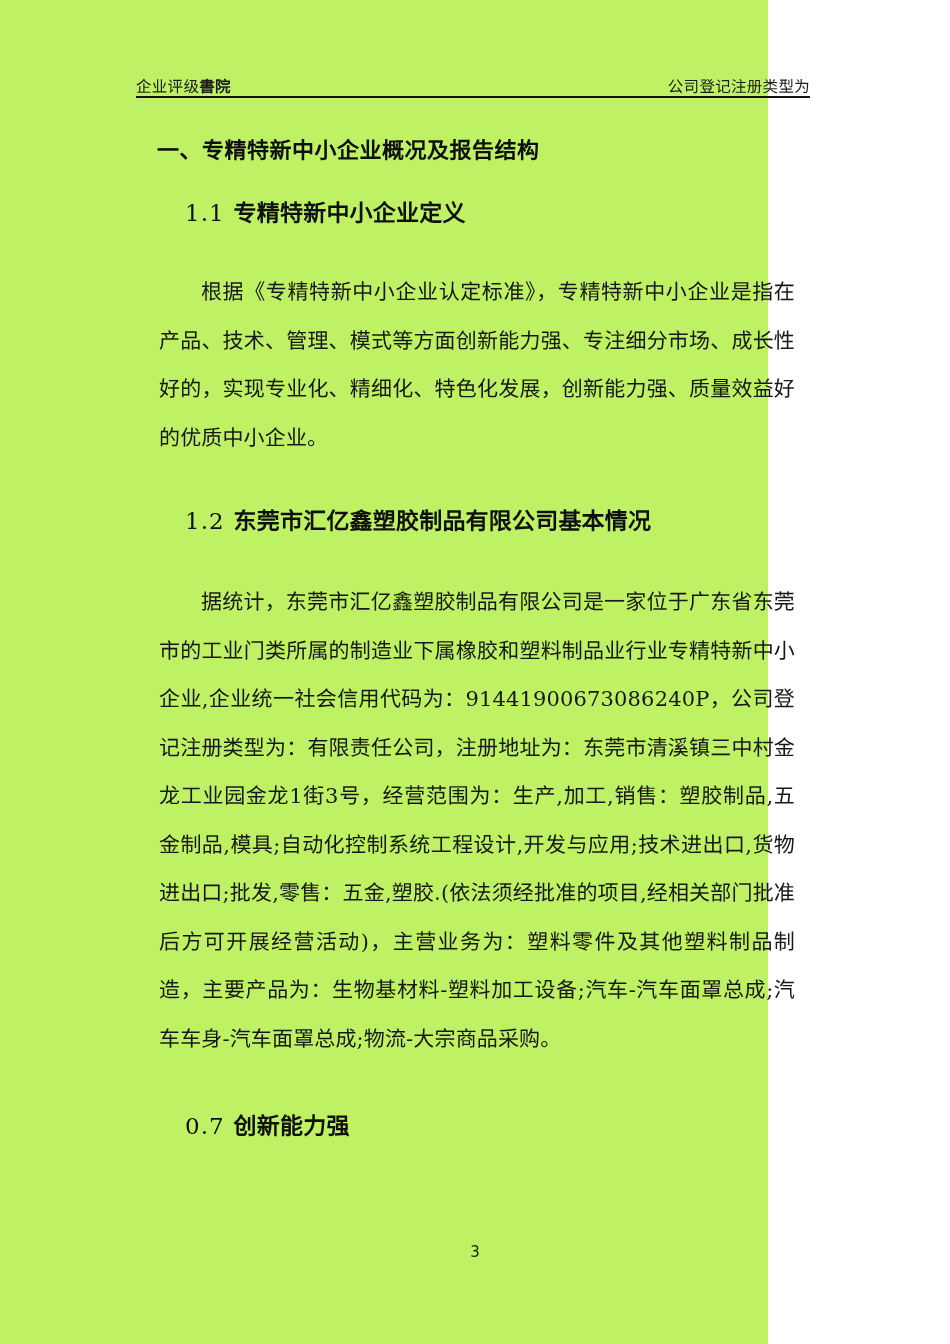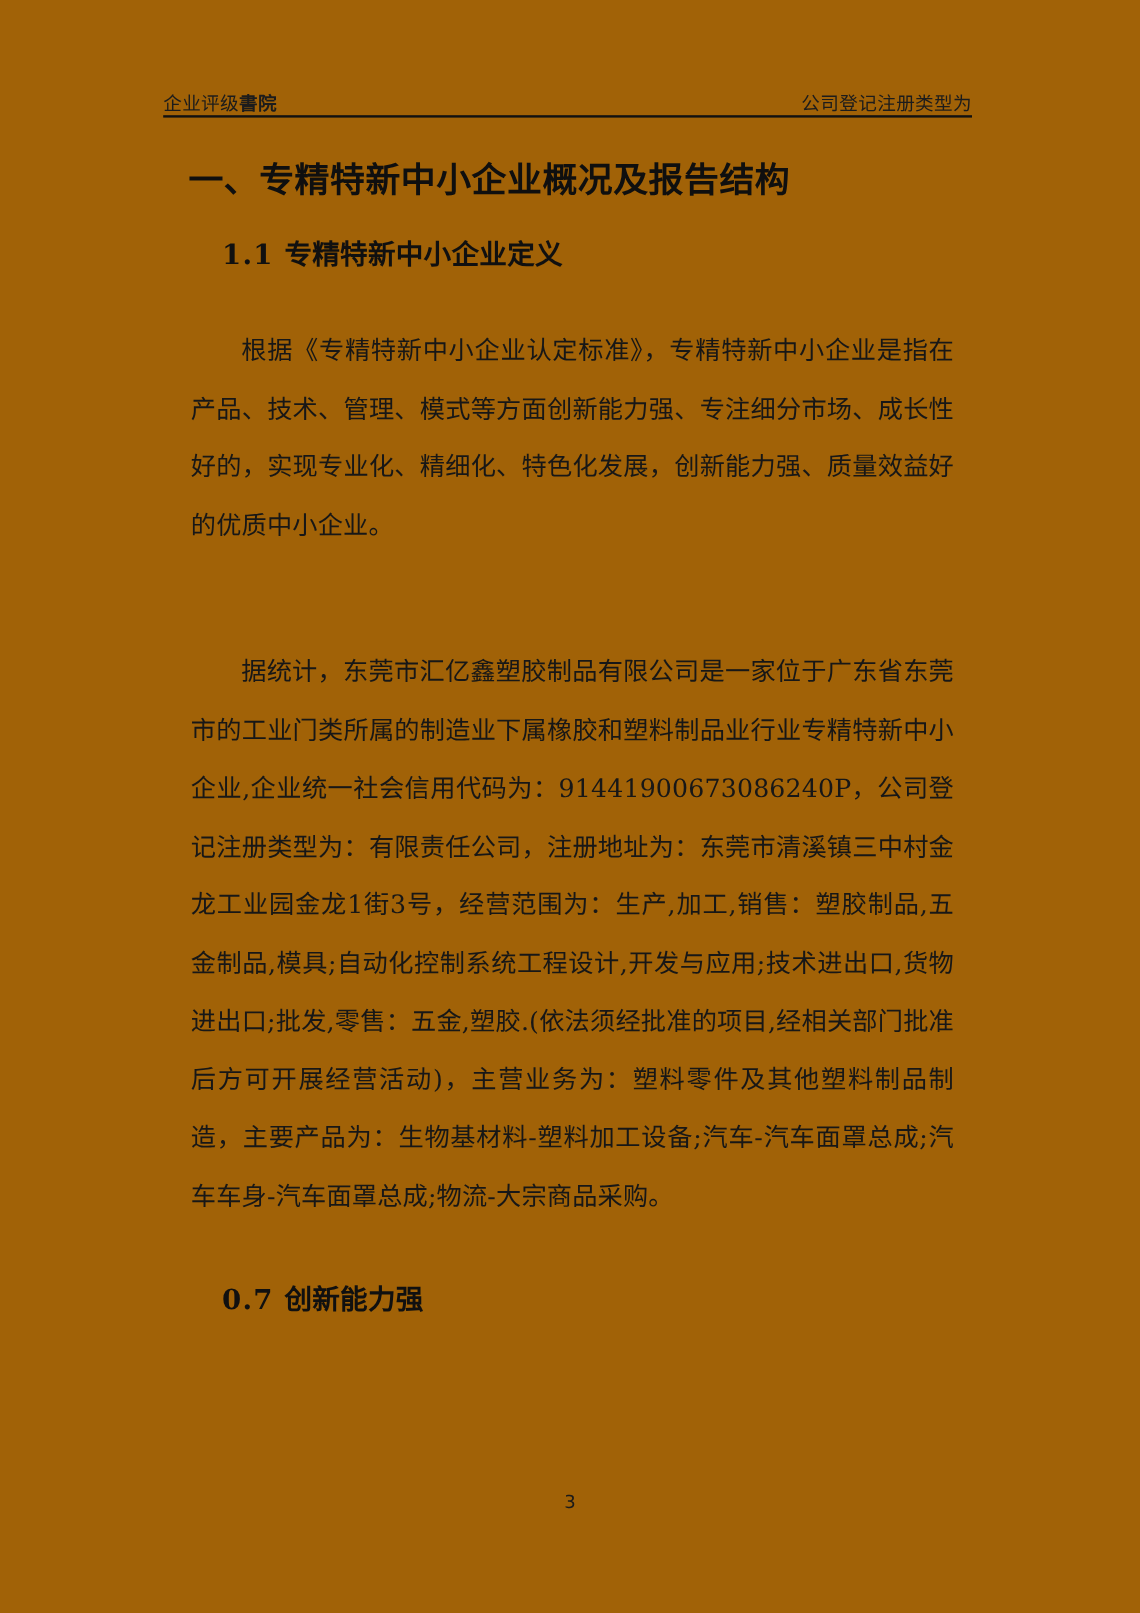--- a/index.html
+++ b/index.html
@@ -13,23 +13,23 @@
     height: 1344px;
     position: relative;
     font-family: "DejaVu Serif", "Liberation Serif", serif;
     color: #1a1a1a;
     overflow: hidden;
   }
 
   .page {
     position: absolute;
     inset: 0;
-    width: 950px;
+    width: 768px;
     height: 1344px;
-    background: #a16207;
+    background: #bef264;
   }
 
   
   .header {
     position: absolute;
     left: 136px;
     top: 62px;
     width: 674px;
     height: 34px;
     display: flex;
@@ -64,41 +64,41 @@
     top: 128px;
     width: 668px;
   }
 
   
   h1.chapter-heading {
     margin: 0;
     padding: 0 0 0 14px;
     font-family: "DejaVu Serif", "Liberation Serif", serif;
     font-weight: 700;
-    font-size: 29px;
+    font-size: 22px;
     line-height: 44px;
     letter-spacing: 0.5px;
     color: #0f0f0f;
     white-space: nowrap;
   }
 
   h2.section-heading {
     margin: 0;
     padding: 0 0 0 42px;
     font-weight: 700;
     font-size: 23px;
     line-height: 42px;
     letter-spacing: 0.2px;
     color: #101010;
     white-space: nowrap;
     font-family: "DejaVu Sans", "Liberation Sans", sans-serif;
   }
   h2.section-heading .num {
     font-family: "DejaVu Serif", "Liberation Serif", serif;
-    font-weight: 700;
+    font-weight: 400;
     letter-spacing: 1px;
     padding-right: 9px;
   }
 
   
   .gap-a { height: 20px; }
   .gap-b { height: 18px; }
   .gap-c { height: 22px; }
   .gap-d { height: 20px; }
   .gap-e { height: 26px; }
@@ -149,20 +149,21 @@
     <div class="gap-a"></div>
 
     <h2 class="section-heading"><span class="num">1.1</span><span>专精特新中小企业定义</span></h2>
 
     <div class="gap-b"></div>
 
     <p class="body-para">根据《专精特新中小企业认定标准》，专精特新中小企业是指在产品、技术、管理、模式等方面创新能力强、专注细分市场、成长性好的，实现专业化、精细化、特色化发展，创新能力强、质量效益好的优质中小企业。</p>
 
     <div class="gap-c"></div>
 
+    <h2 class="section-heading"><span class="num">1.2</span><span>东莞市汇亿鑫塑胶制品有限公司基本情况</span></h2>
 
     <div class="gap-d"></div>
 
     <p class="body-para">据统计，东莞市汇亿鑫塑胶制品有限公司是一家位于广东省东莞市的工业门类所属的制造业下属橡胶和塑料制品业行业专精特新中小企业,企业统一社会信用代码为：91441900673086240P，公司登记注册类型为：有限责任公司，注册地址为：东莞市清溪镇三中村金龙工业园金龙1街3号，经营范围为：生产,加工,销售：塑胶制品,五金制品,模具;自动化控制系统工程设计,开发与应用;技术进出口,货物进出口;批发,零售：五金,塑胶.(依法须经批准的项目,经相关部门批准后方可开展经营活动)，主营业务为：塑料零件及其他塑料制品制造，主要产品为：生物基材料-塑料加工设备;汽车-汽车面罩总成;汽车车身-汽车面罩总成;物流-大宗商品采购。</p>
 
     <div class="gap-e"></div>
 
     <h2 class="section-heading"><span class="num">0.7</span><span>创新能力强</span></h2>
 
     <div class="gap-f"></div>

